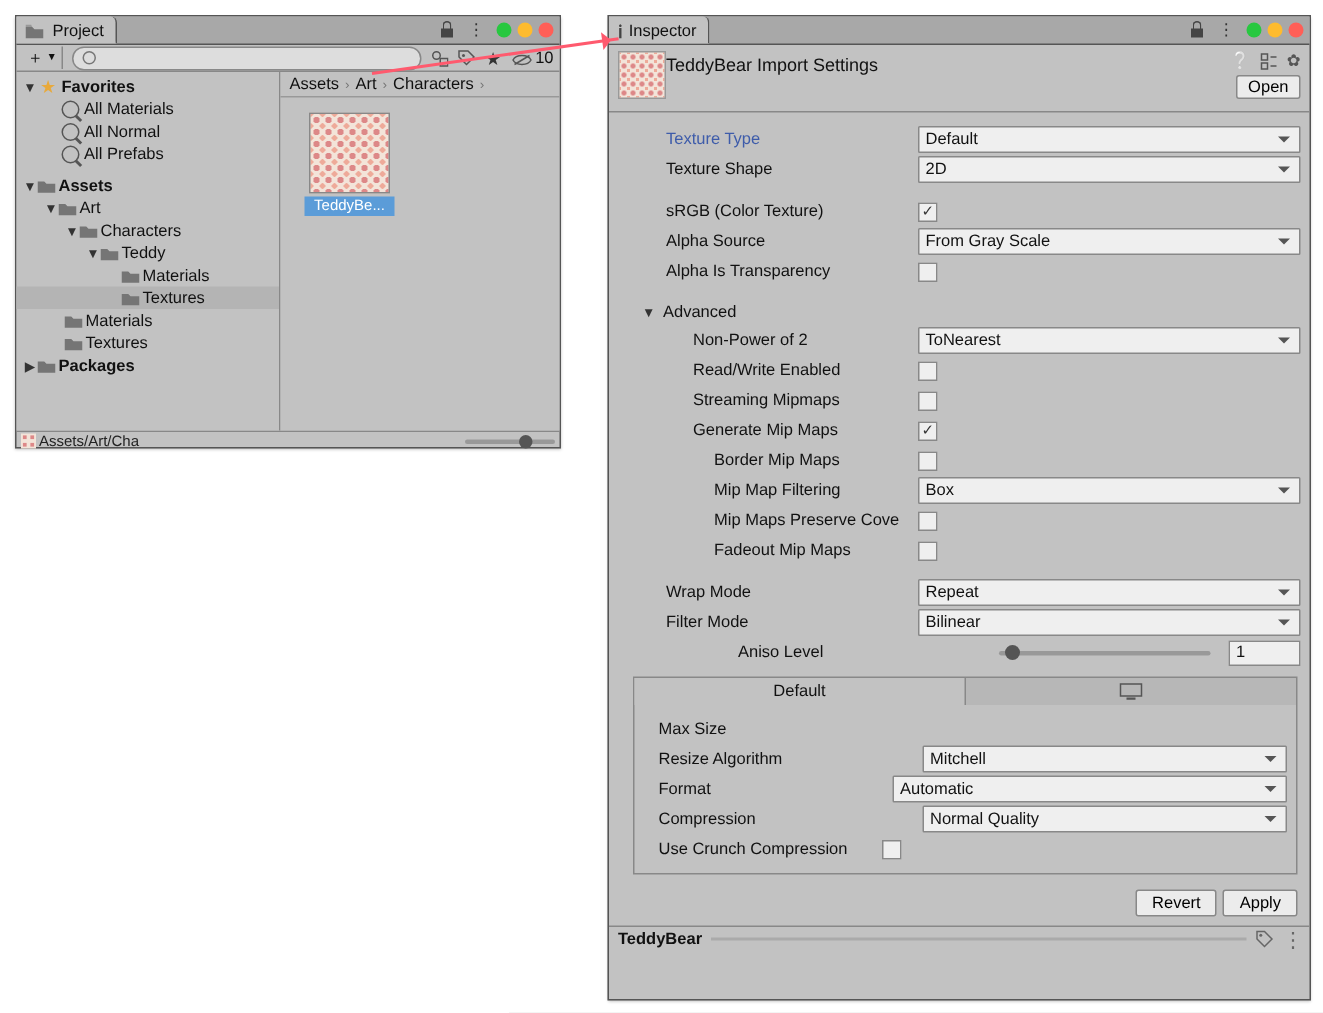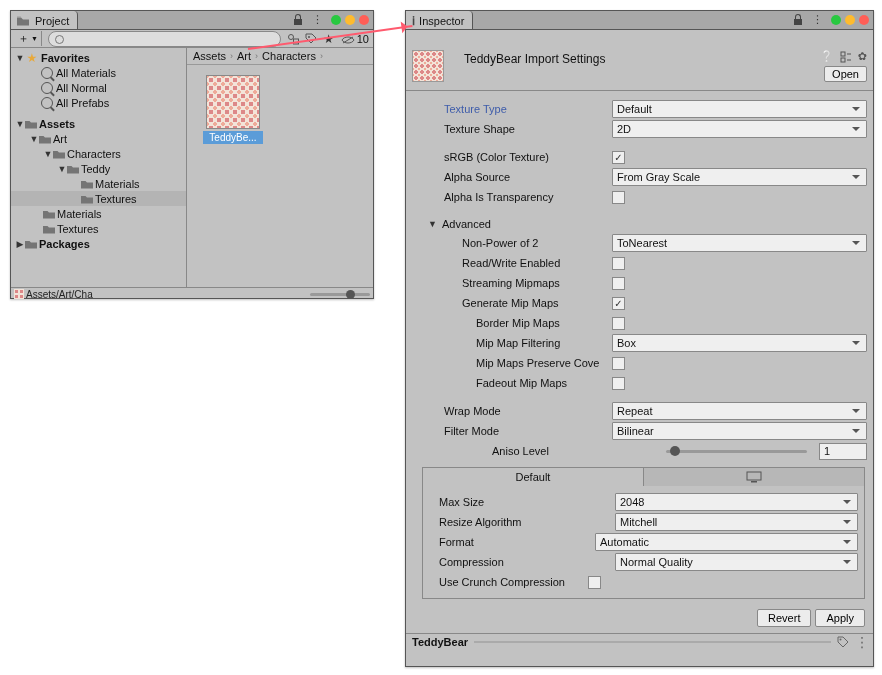--- a/index.html
+++ b/index.html
@@ -213,21 +213,21 @@
     left: 405px;
     top: 10px;
     width: 467px;
     height: 655px;
     background:#C2C2C2;
     border: 1px solid #555;
     box-shadow: 0 1px 2px rgba(0,0,0,.25);
   }
   .insp-header {
     display:flex; align-items:flex-start;
-    gap:20px; padding:20px 6px 8px 6px;
+    gap:0; padding:4px 6px 8px 6px;
     border-bottom:1px solid #888;
   }
   .insp-thumb {
     width: 30px; height:30px;
     background:
       radial-gradient(circle, #d88 0 40%, transparent 41%) 0 0/6px 6px,
       radial-gradient(circle, #ea9 0 30%, transparent 31%) 3px 3px/6px 6px,
       #f3e4d9;
     border: 1px solid #999;
   }
@@ -622,23 +622,20 @@
           <svg width="16" height="12" viewBox="0 0 16 12">
             <rect x="1" y="1" width="14" height="8" fill="none" stroke="#555"></rect>
               <rect x="5" y="10" width="6" height="1.5" fill="#555"></rect>
           </svg>
         </div>
       </div>
       <div class="platform-body">
         <div style="height:6px"></div>
         <div class="field-row">
           <span class="flabel" style="width:176px">Max Size</span>
-          <div class="select-wrap">
-              <span>2048</span>
-            </div>
         </div>
         <div class="field-row">
           <span class="flabel" style="width:176px">Resize Algorithm</span>
           <div class="select-wrap">
               <span>Mitchell</span>
             </div>
         </div>
         <div class="field-row">
           <span class="flabel" style="width:156px">Format</span>
           <div class="select-wrap">

